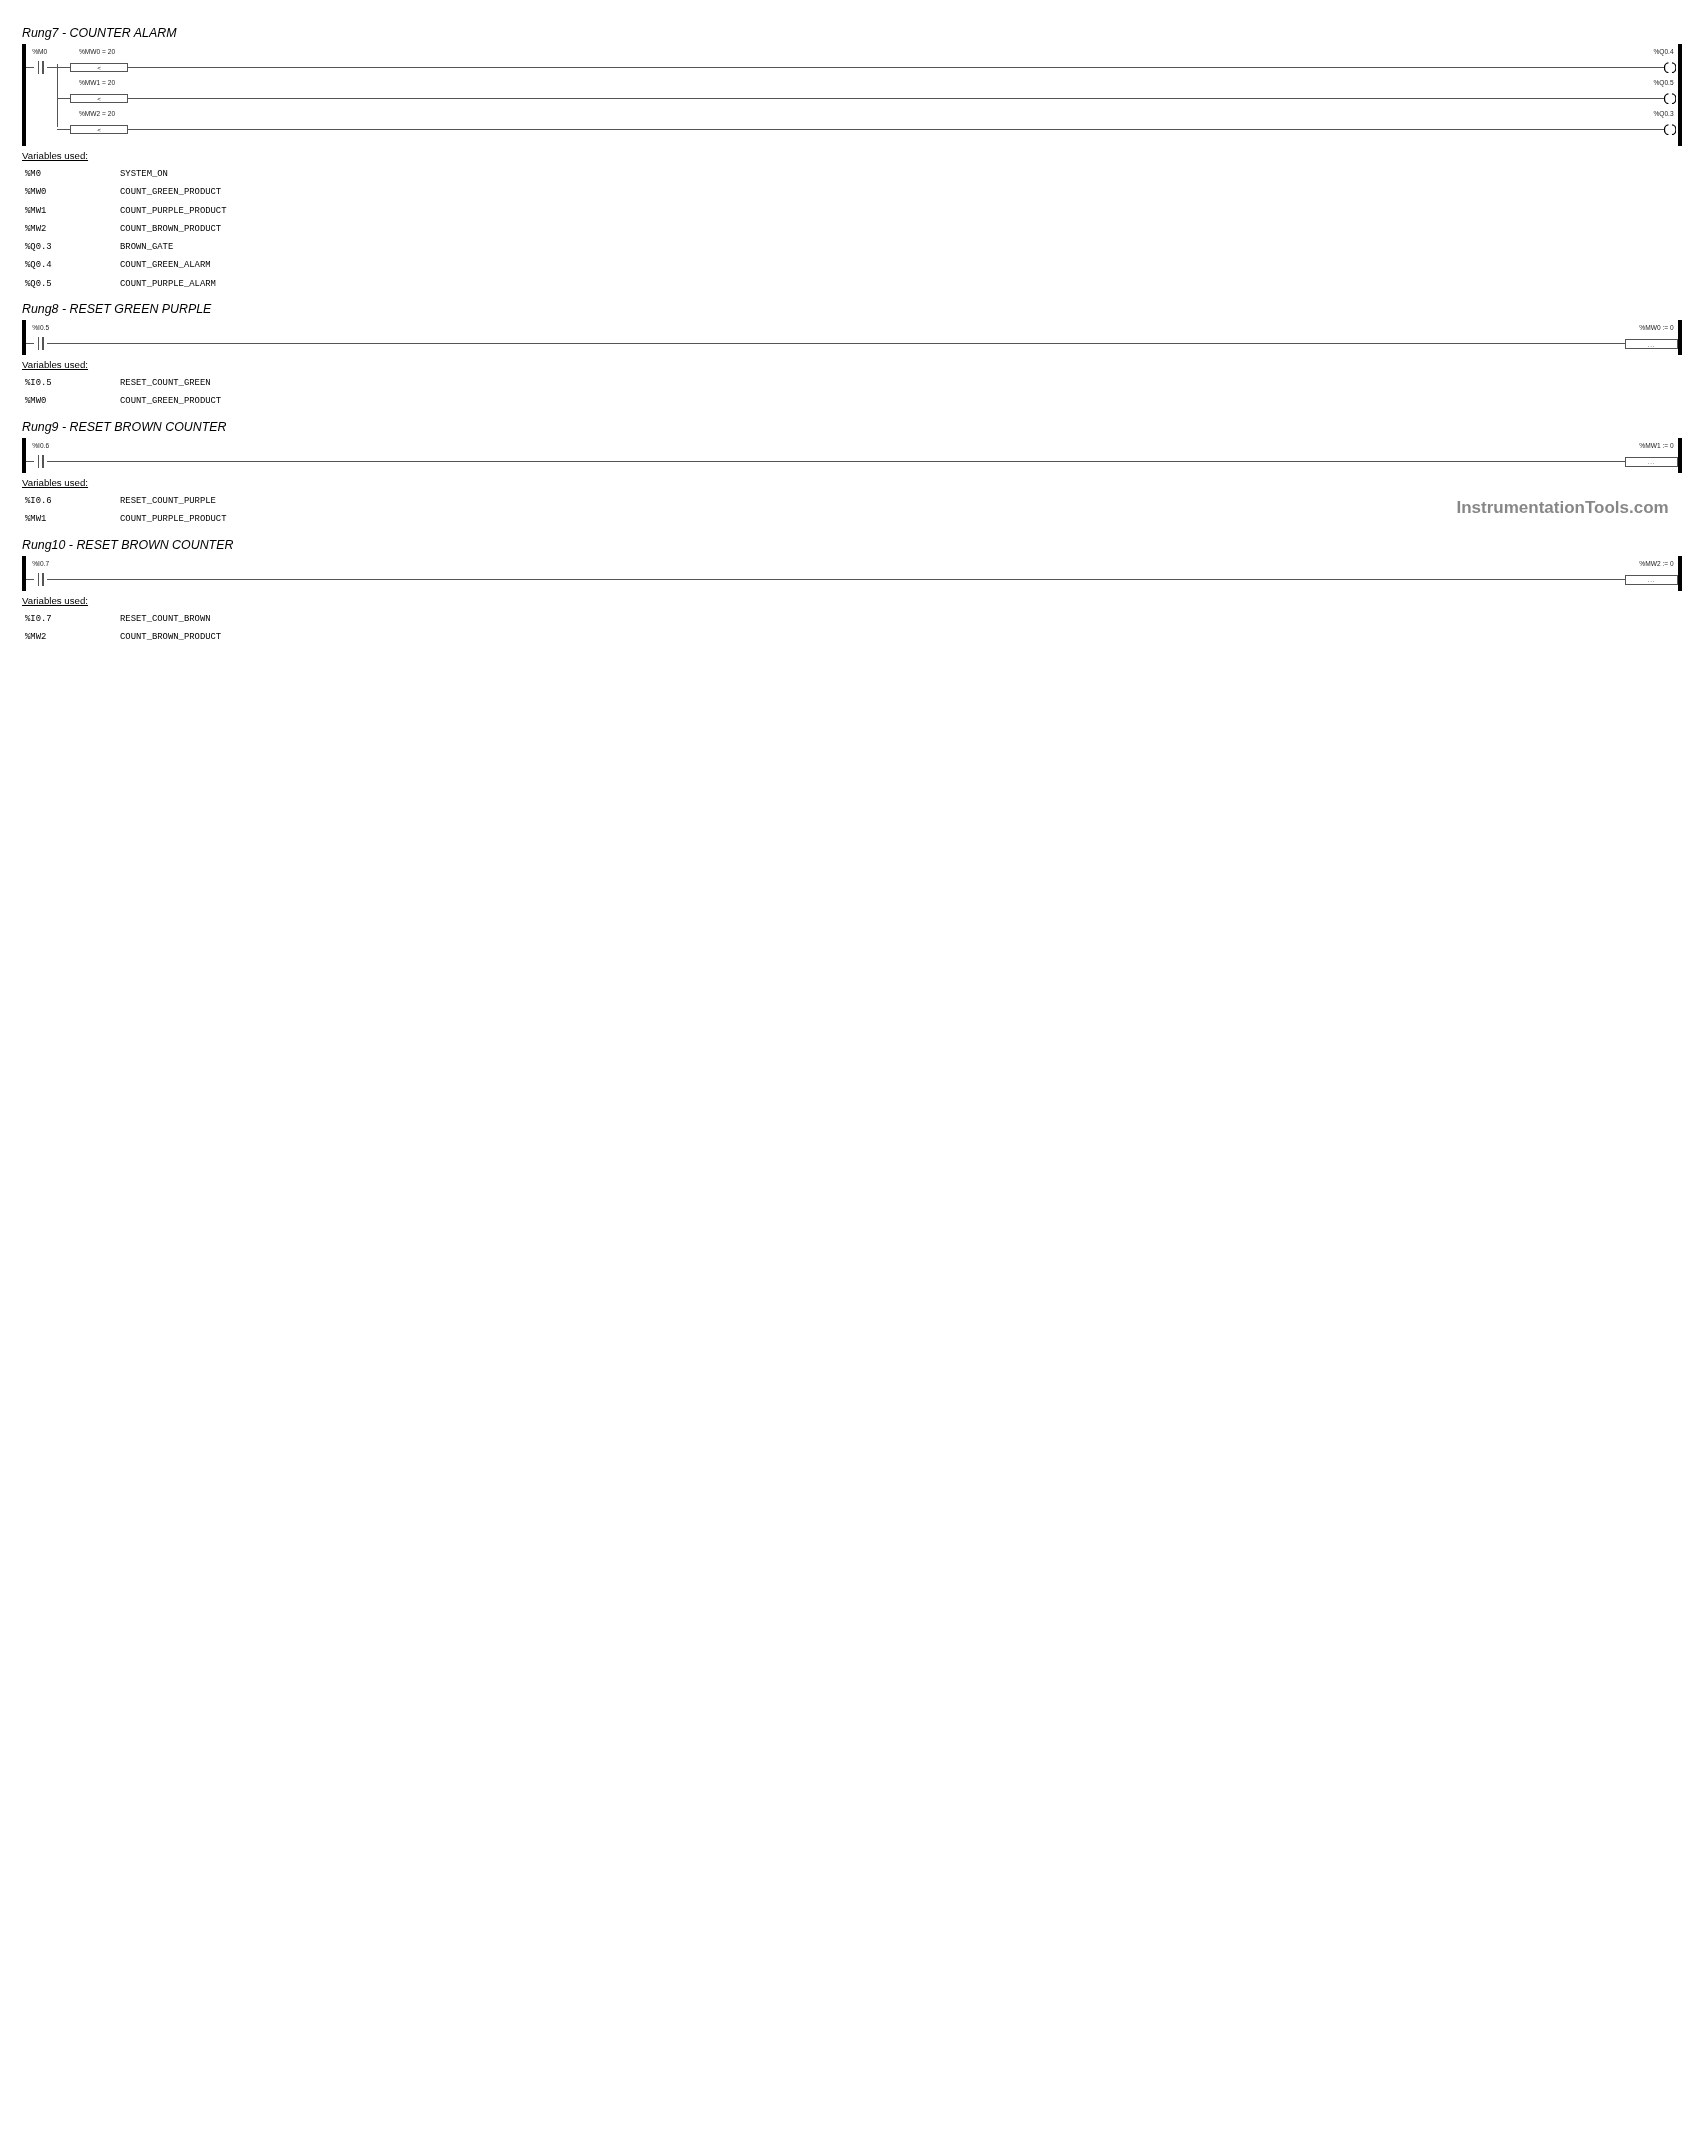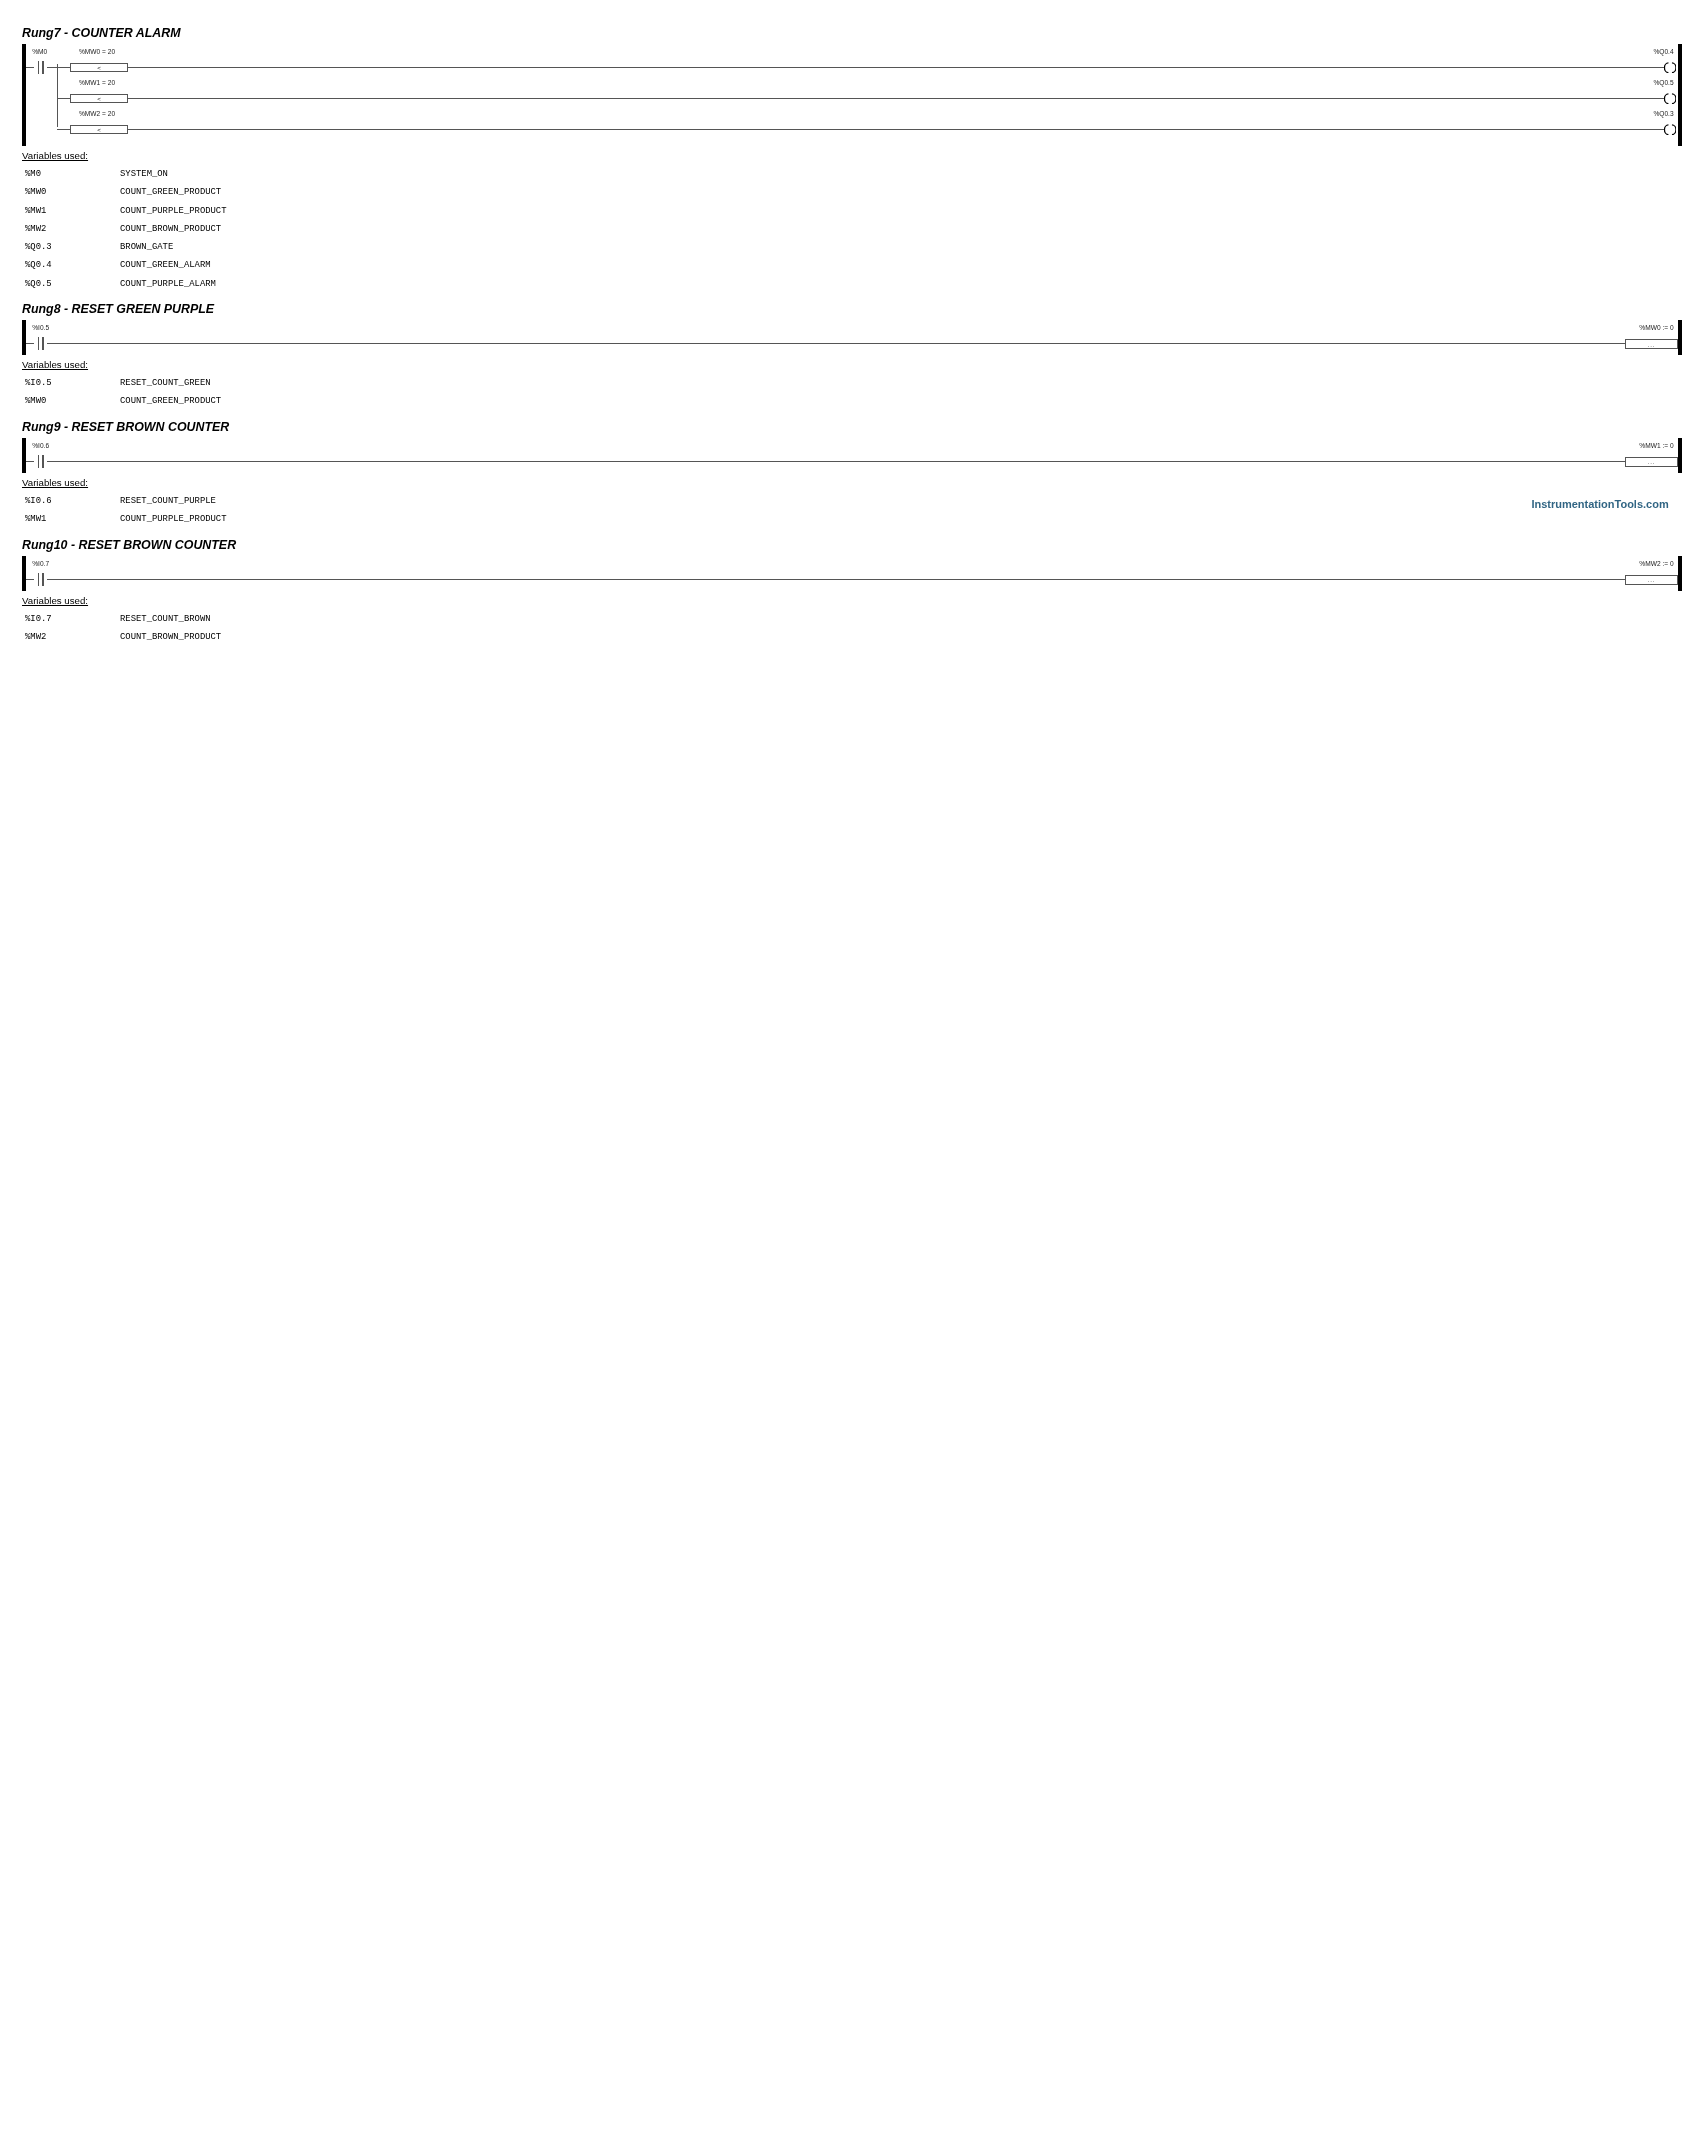--- a/index.html
+++ b/index.html
@@ -6,21 +6,21 @@
   body {
     font-family: Arial, Helvetica, sans-serif;
     background: #fff;
     color: #000;
     margin: 0;
     padding: 17.7px 22px;
     font-size: 7px;
   }
   .rung-title {
     font-style: italic;
-    font-weight: bold;
+    font-weight: normal;
     font-size: 12.4px;
     margin: 8px 0 4.4px 0;
   }
   .ladder {
     position: relative;
     border-left: 4.4px solid #000;
     border-right: 4.4px solid #000;
     padding: 3.5px 0 3.5px 0;
     margin-bottom: 2.7px;
   }
@@ -103,23 +103,23 @@
     margin: 3.5px 0 3.5px 0;
   }
   .vars {
     font-family: "Courier New", monospace;
     font-size: 8.9px;
     line-height: 1.6;
   }
   .vars td:first-child { width: 93px; }
   .watermark {
     position: absolute;
-    font-size: 11px;
+    font-size: 17px;
     font-weight: bold;
-    color: #0c4a6e;
+    color: #737373;
     opacity: .85;
     pointer-events: none;
     white-space: nowrap;
   }
 </style>
 </head>
 <body>
 
 <div class="rung-title">Rung7 - COUNTER ALARM</div>
 

